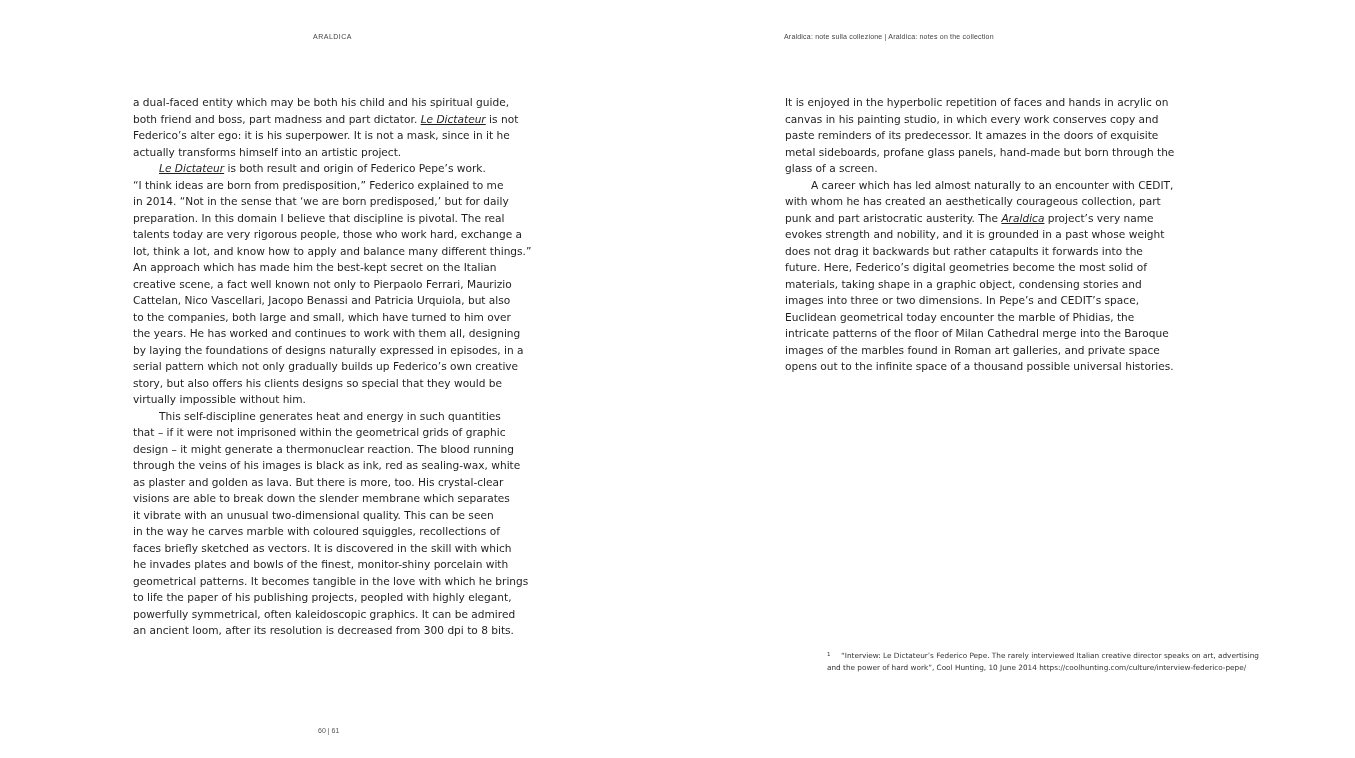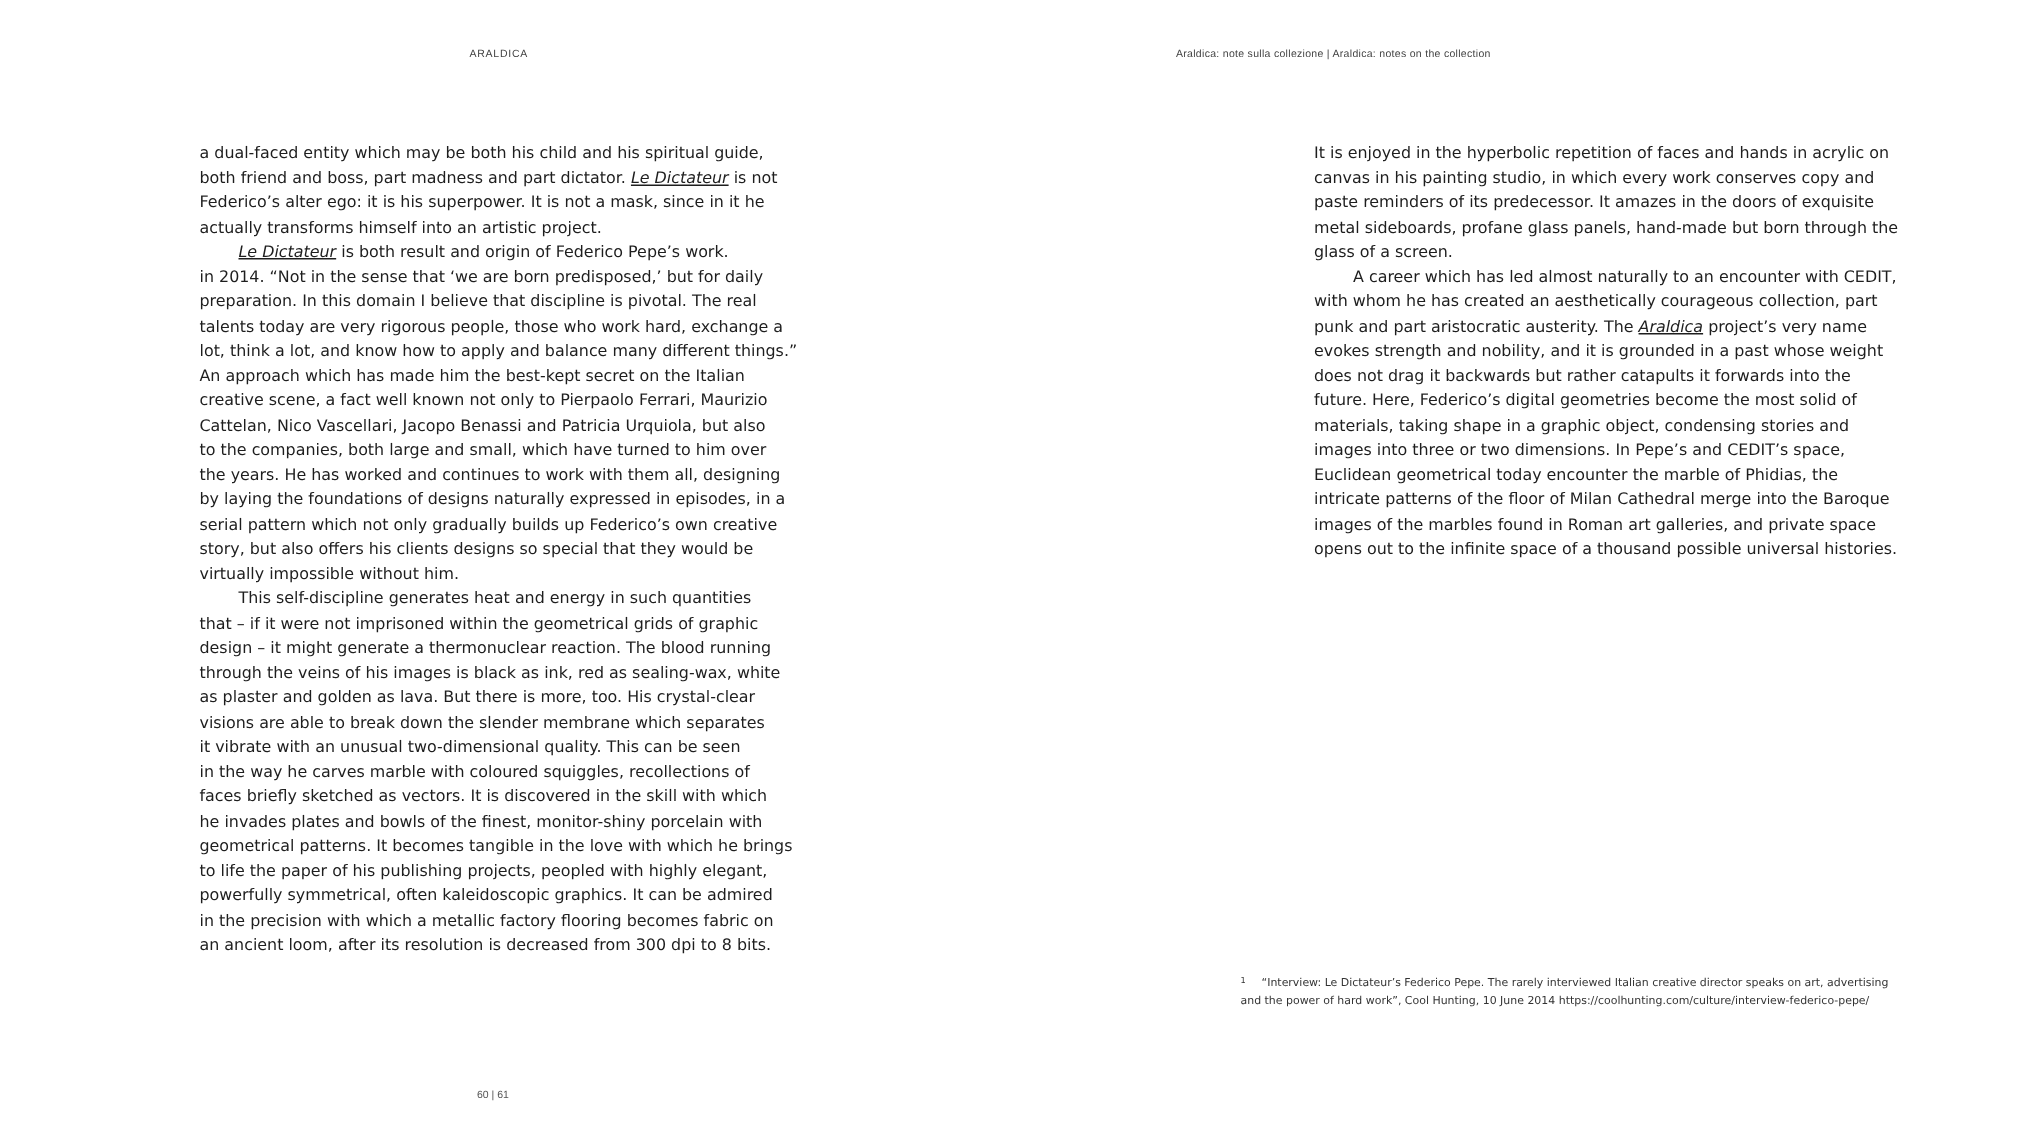--- a/index.html
+++ b/index.html
@@ -2,40 +2,41 @@
 <html><head>
 <meta charset="utf-8">
 <style>
   html, body { margin: 0; padding: 0; background: #ffffff; }
   body { width: 1355px; height: 758px; position: relative; overflow: hidden; color: #1e1e1e; }
   .running-head { position: absolute; top: 33px; font-family: "Liberation Sans", sans-serif; font-size: 7px; color: #444; letter-spacing: 0.2px; white-space: nowrap; }
   .running-head.left { left: 313px; letter-spacing: 0.5px; }
   .running-head.right { left: 784px; }
   .column { position: absolute; top: 94px; font-family: "DejaVu Sans", sans-serif; font-size: 10.6px; line-height: 16.5px; color: #1e1e1e; }
   .column.left { left: 133px; width: 410px; }
-  .column.right { left: 876px; width: 410px; }
+  .column.right { left: 785px; width: 410px; }
   .line { display: block; white-space: nowrap; height: 16.5px; }
   .line.indent { padding-left: 26px; }
   .line i { font-style: italic; text-decoration: underline; }
   .footnote { position: absolute; left: 827px; top: 649px; font-family: "DejaVu Sans", sans-serif; font-size: 7.3px; line-height: 11.5px; color: #333; white-space: nowrap; }
   .footnote .marker { display: inline-block; width: 14px; font-size: 5.5px; vertical-align: 2px; }
   .folio { position: absolute; left: 318px; top: 727px; font-family: "Liberation Sans", sans-serif; font-size: 7px; color: #555; white-space: nowrap; }
 </style>
 </head>
 <body>
 
 <div class="running-head left">ARALDICA</div>
 <div class="running-head right">Araldica: note sulla collezione  |  Araldica: notes on the collection</div>
 
 <div class="column left">
   <span class="line">a dual-faced entity which may be both his child and his spiritual guide,</span>
   <span class="line">both friend and boss, part madness and part dictator. <i>Le Dictateur</i> is not</span>
   <span class="line">Federico’s alter ego: it is his superpower. It is not a mask, since in it he</span>
   <span class="line">actually transforms himself into an artistic project.</span>
   <span class="line indent"><i>Le Dictateur</i> is both result and origin of Federico Pepe’s work.</span>
+  <span class="line">“I think ideas are born from predisposition,” Federico explained to me</span>
   <span class="line">in 2014. “Not in the sense that ‘we are born predisposed,’ but for daily</span>
   <span class="line">preparation. In this domain I believe that discipline is pivotal. The real</span>
   <span class="line">talents today are very rigorous people, those who work hard, exchange a</span>
   <span class="line">lot, think a lot, and know how to apply and balance many different things.”</span>
   <span class="line">An approach which has made him the best-kept secret on the Italian</span>
   <span class="line">creative scene, a fact well known not only to Pierpaolo Ferrari, Maurizio</span>
   <span class="line">Cattelan, Nico Vascellari, Jacopo Benassi and Patricia Urquiola, but also</span>
   <span class="line">to the companies, both large and small, which have turned to him over</span>
   <span class="line">the years. He has worked and continues to work with them all, designing</span>
   <span class="line">by laying the foundations of designs naturally expressed in episodes, in a</span>
@@ -48,21 +49,20 @@
   <span class="line">through the veins of his images is black as ink, red as sealing-wax, white</span>
   <span class="line">as plaster and golden as lava. But there is more, too. His crystal-clear</span>
   <span class="line">visions are able to break down the slender membrane which separates</span>
   <span class="line">it vibrate with an unusual two-dimensional quality. This can be seen</span>
   <span class="line">in the way he carves marble with coloured squiggles, recollections of</span>
   <span class="line">faces briefly sketched as vectors. It is discovered in the skill with which</span>
   <span class="line">he invades plates and bowls of the finest, monitor-shiny porcelain with</span>
   <span class="line">geometrical patterns. It becomes tangible in the love with which he brings</span>
   <span class="line">to life the paper of his publishing projects, peopled with highly elegant,</span>
   <span class="line">powerfully symmetrical, often kaleidoscopic graphics. It can be admired</span>
-  <span class="line">in the precision with which a metallic factory flooring becomes fabric on</span>
   <span class="line">an ancient loom, after its resolution is decreased from 300 dpi to 8 bits.</span>
 </div>
 
 <div class="column right">
   <span class="line">It is enjoyed in the hyperbolic repetition of faces and hands in acrylic on</span>
   <span class="line">canvas in his painting studio, in which every work conserves copy and</span>
   <span class="line">paste reminders of its predecessor. It amazes in the doors of exquisite</span>
   <span class="line">metal sideboards, profane glass panels, hand-made but born through the</span>
   <span class="line">glass of a screen.</span>
   <span class="line indent">A career which has led almost naturally to an encounter with CEDIT,</span>

